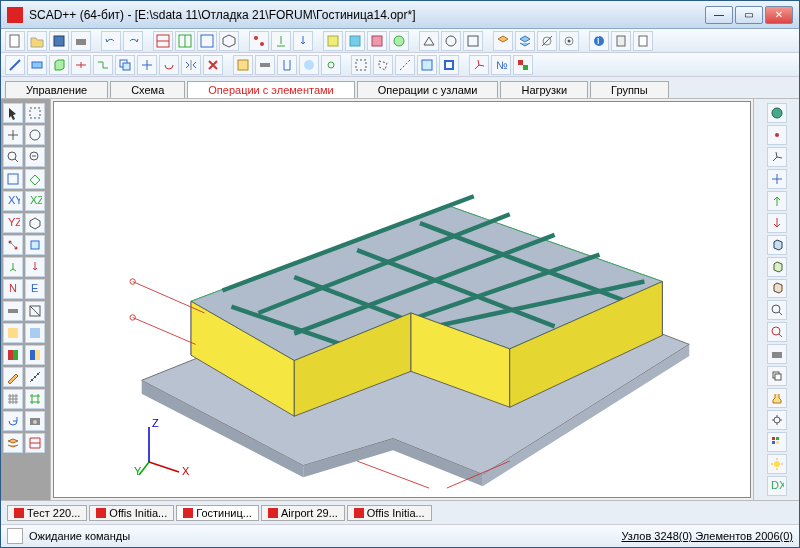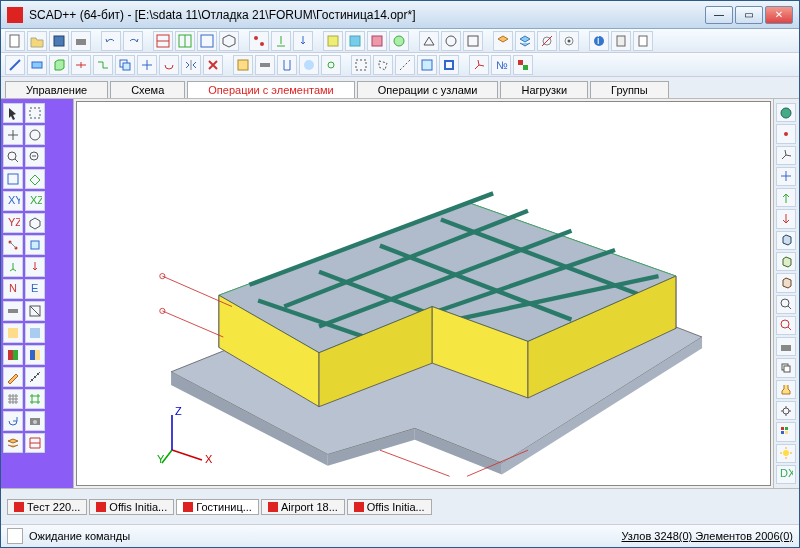--- a/index.html
+++ b/index.html
@@ -16,28 +16,28 @@
   .menubar span { cursor:default; }
   .winctrls { margin-left:auto; display:flex; gap:2px; }
   .winctrls div { width:16px; height:14px; border:1px solid #aaa; background:#eef4fb; font-size:9px; text-align:center; line-height:12px; }
   .toolbar { height: 24px; background: linear-gradient(#f7fbff,#e2ecf6); display:flex; align-items:center; padding:0 4px; gap:2px; border-bottom:1px solid #ccd; }
   .tbtn { width:20px; height:20px; border:1px solid #c5d4e4; background:#f4f8fc; display:flex; align-items:center; justify-content:center; font-size:10px; }
   .tbtn svg { width:14px; height:14px; }
   .tabstrip { height: 22px; background:#e8eef6; display:flex; align-items:flex-end; padding:0 4px; gap:2px; border-bottom:1px solid #bbb; }
   .tab { padding:2px 20px; border:1px solid #aaa; border-bottom:none; background:#f4f4f4; font-size:11px; }
   .tab.active { background:#fff; color:#d22; font-weight:normal; }
   .workarea { flex:1; display:flex; overflow:hidden; background:#f0f0f0; }
-  .sidebar { width: 73px; background:#8b5cf6; border-right:1px solid #bbb; display:flex; flex-direction:column; padding:4px 2px; gap:2px; }
-  .sidebar-r { width: 26px; background:#e8eef6; border-left:1px solid #bbb; display:flex; flex-direction:column; padding:4px 2px; gap:2px; }
+  .sidebar { width: 50px; background:#a3a3a3; border-right:1px solid #bbb; display:flex; flex-direction:column; padding:4px 2px; gap:2px; }
+  .sidebar-r { width: 46px; background:#e8eef6; border-left:1px solid #bbb; display:flex; flex-direction:column; padding:4px 2px; gap:2px;align-items:center; }
   .sbtn { width:20px; height:20px; border:1px solid #c5d4e4; background:#f4f8fc; display:flex; align-items:center; justify-content:center; }
   .sbtn svg { width:14px; height:14px; }
   .srow { display:flex; gap:2px; }
   .canvas { flex:1; background:#fff; border:1px solid #888; margin:2px; position:relative; overflow:hidden; }
   .axes { position:absolute; left:80px; bottom:20px; }
-  .doctabs { height: 36px; background:#e8eef6; display:flex; align-items:center; padding:0 6px; gap:2px; border-top:1px solid #bbb; }
+  .doctabs { height: 24px; background:#e8eef6; display:flex; align-items:center; padding:0 6px; gap:2px; border-top:1px solid #bbb; }
   .dtab { padding:1px 6px; border:1px solid #aaa; background:#f4f4f4; font-size:10px; display:flex; align-items:center; gap:3px; }
   .dtab .di { width:10px; height:10px; background:#d22; }
   .dtab.active { background:#fff; }
   .status { height: 22px; background:linear-gradient(#f7fbff,#e3edf7); display:flex; align-items:center; padding:11px 6px; border-top:1px solid #ccd; }
   .status .sicon { width:16px; height:16px; border:1px solid #aaa; background:#fff; margin-right:6px; }
   .status .r { margin-left:auto;text-decoration:underline; }
 </style>
 </head>
 <body>
 
@@ -709,21 +709,21 @@
     <div class="dtab">
         <div class="di"></div>
         <span>Offis Initia...</span>
       </div>
     <div class="dtab active">
         <div class="di"></div>
         <span>Гостиниц...</span>
       </div>
     <div class="dtab">
         <div class="di"></div>
-        <span>Airport 18...</span>
+        <span>Airport 29...</span>
       </div>
     <div class="dtab">
         <div class="di"></div>
         <span>Offis Initia...</span>
       </div>
   </div>
 
   <div class="status">
     <div class="sicon"></div>
     <span>Ожидание команды</span>

